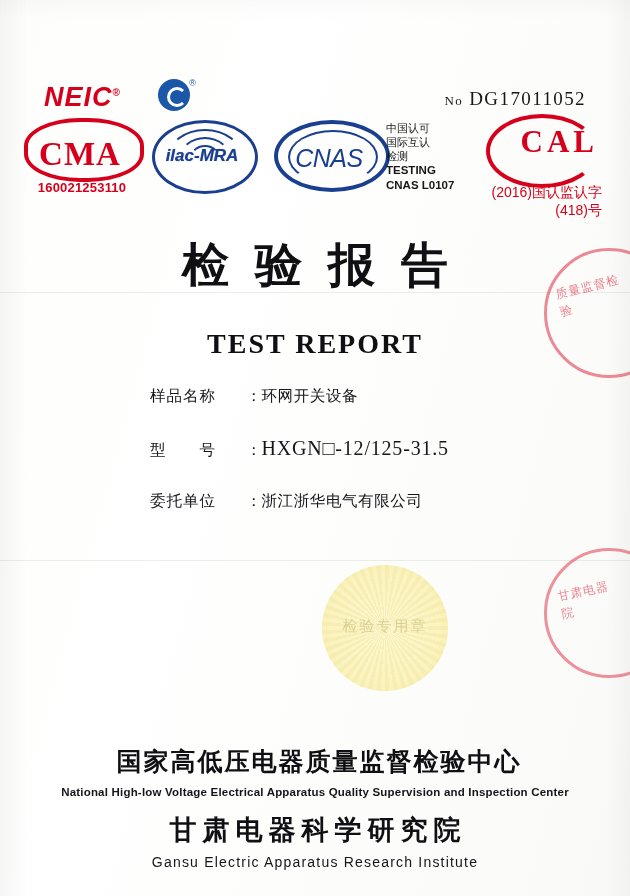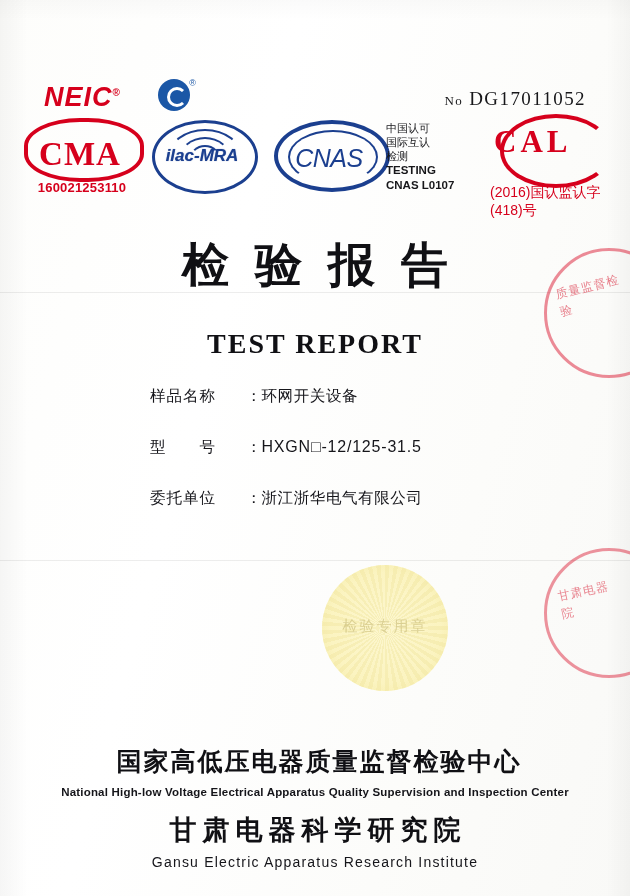--- a/index.html
+++ b/index.html
@@ -219,23 +219,23 @@
     line-height: 1.25;
     color: #17171a;
   }
   .cnas-side .bold {
     font-weight: bold;
     font-size: 11.5px;
   }
   
   .cal {
     position: absolute;
-    right: 18px; top: 4px;
+    right: 32px; top: 4px;
     width: 118px; height: 92px;
-    text-align: left;
+    text-align: right;
   }
   .cal-ring {
     position: absolute;
     left: 6px; top: 0;
     width: 104px; height: 66px;
     border: 4px solid #d6001c;
     border-radius: 50%;
     border-right-color: transparent;
   }
   .cal-text {
@@ -307,22 +307,22 @@
   }
   .field-colon {
     flex: 0 0 12px;
   }
   .field-value {
     font-family: "DejaVu Serif", serif;
     font-size: 15.5px;
     letter-spacing: 0.6px;
   }
   .field-value.mono {
-    font-family: Liberation Sans, sans-serif;
-    font-size: 16px;
+    font-family: Liberation Serif, serif;
+    font-size: 20px;
     letter-spacing: 0.8px;
   }
 
   
   .stamp-yellow {
     position: absolute;
     left: 322px; top: 565px;
     width: 126px; height: 126px;
     border-radius: 50%;
     background: radial-gradient(circle at 50% 50%, #fdf6c8 0%, #fbf2b4 62%, #f6ecA0 78%, rgba(250,242,170,0.45) 100%);

